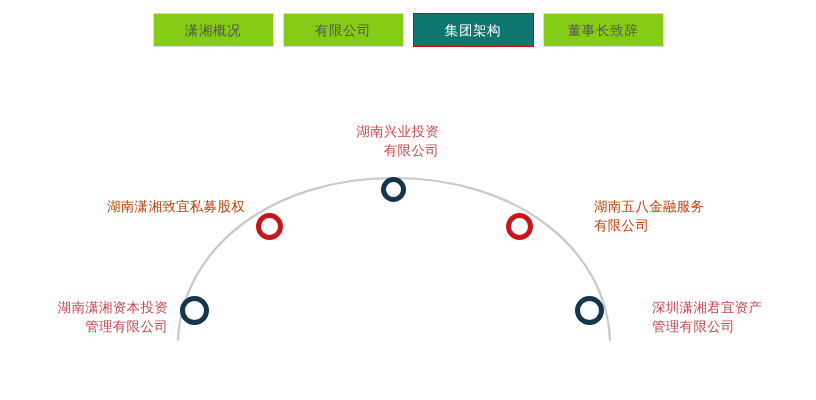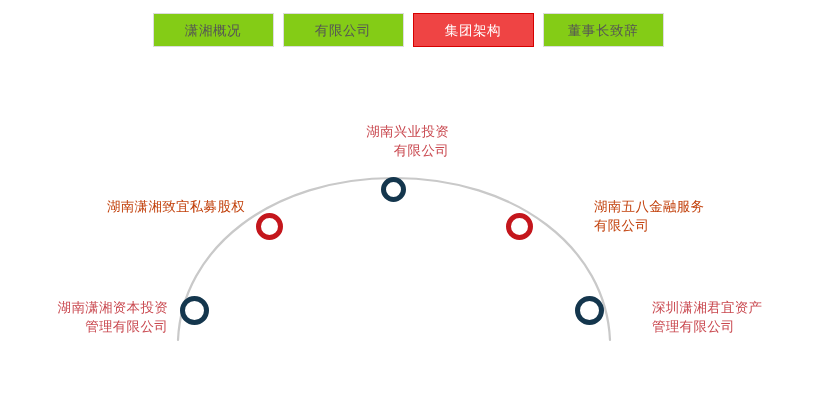--- a/index.html
+++ b/index.html
@@ -37,21 +37,21 @@
     color: #555555;
     font-size: 13.5px;
     line-height: 32px;
     text-align: center;
     letter-spacing: 0.6px;
     cursor: pointer;
     white-space: nowrap;
     user-select: none;
   }
   .tab.is-active {
-    background: #ef4444;
+    background: #0f766e;
     border-color: #d60000;
     color: #ffffff;
   }
 
   
   .diagram {
     position: absolute;
     left: 0;
     top: 60px;
     width: 816px;
@@ -107,21 +107,21 @@
     font-size: 13.5px;
     line-height: 19px;
     white-space: nowrap;
     letter-spacing: 0.3px;
   }
   .label.red  { color: #c9484f; }
   .label.gray { color: #c2410c; }
   .label.align-right { text-align: right; }
   .label.align-left  { text-align: left; margin-left: 36px; }
 
-  .label-top        { left: 264px; top: 62px;  width: 185px; }
+  .label-top        { left: 254px; top: 62px;  width: 185px; }
   .label-left-mid   { left: 10px;  top: 137px; width: 235px; }
   .label-right-mid  { left: 558px; top: 137px; width: 235px; }
   .label-left-bot   { left: 0px;   top: 238px; width: 168px; }
   .label-right-bot  { left: 616px; top: 238px; width: 190px; }
 
   .label .ln { display: block; }
 </style>
 </head>
 <body>
 

